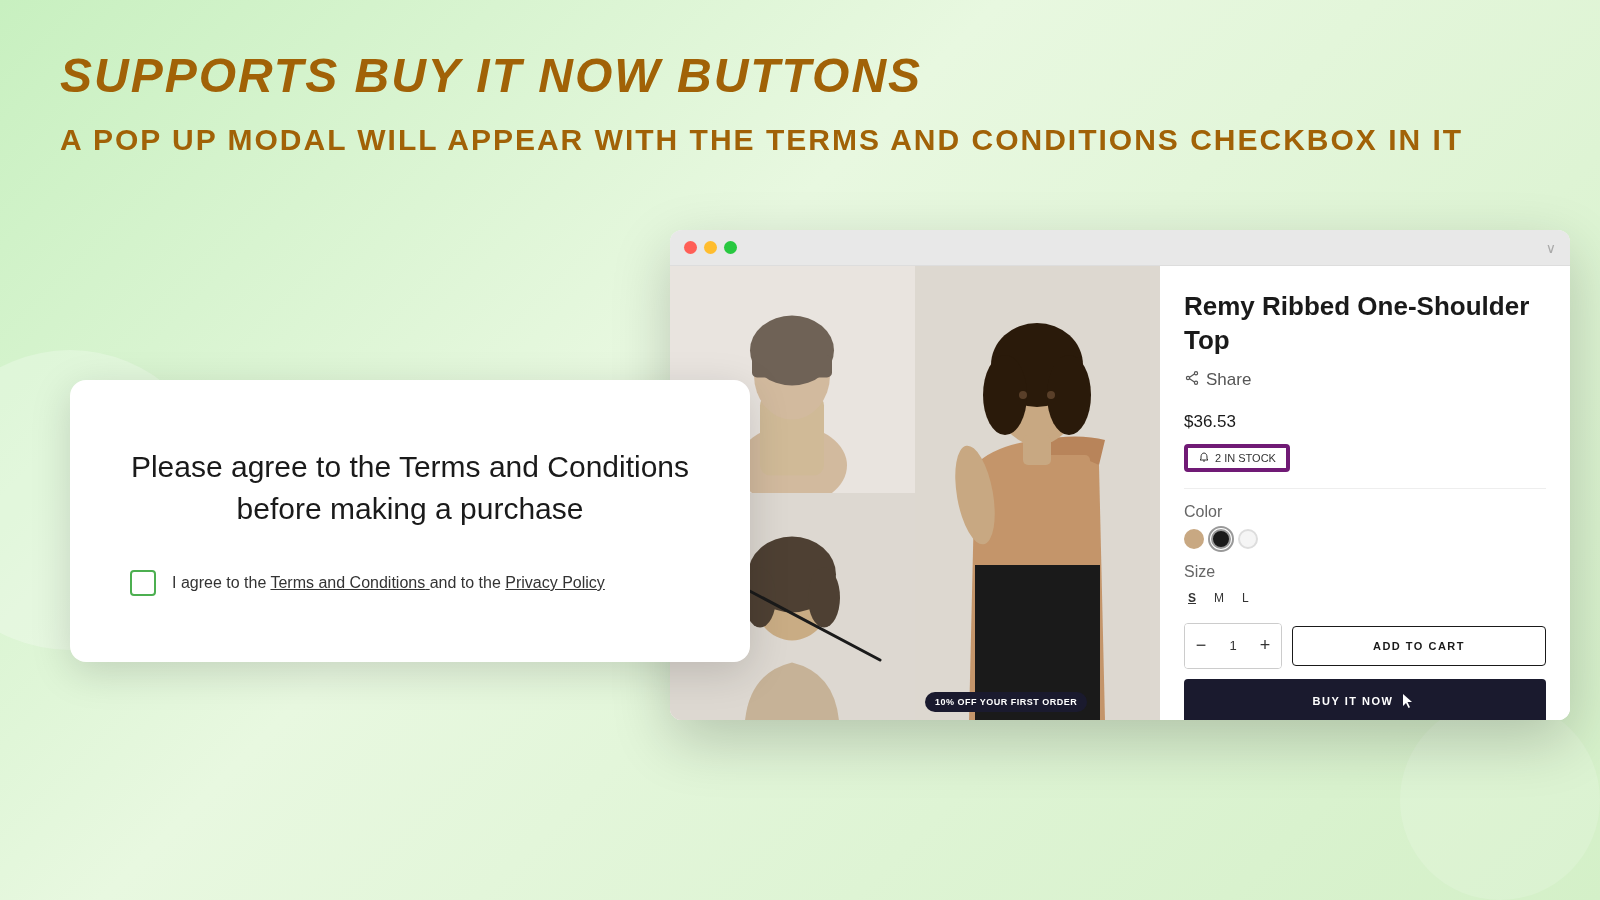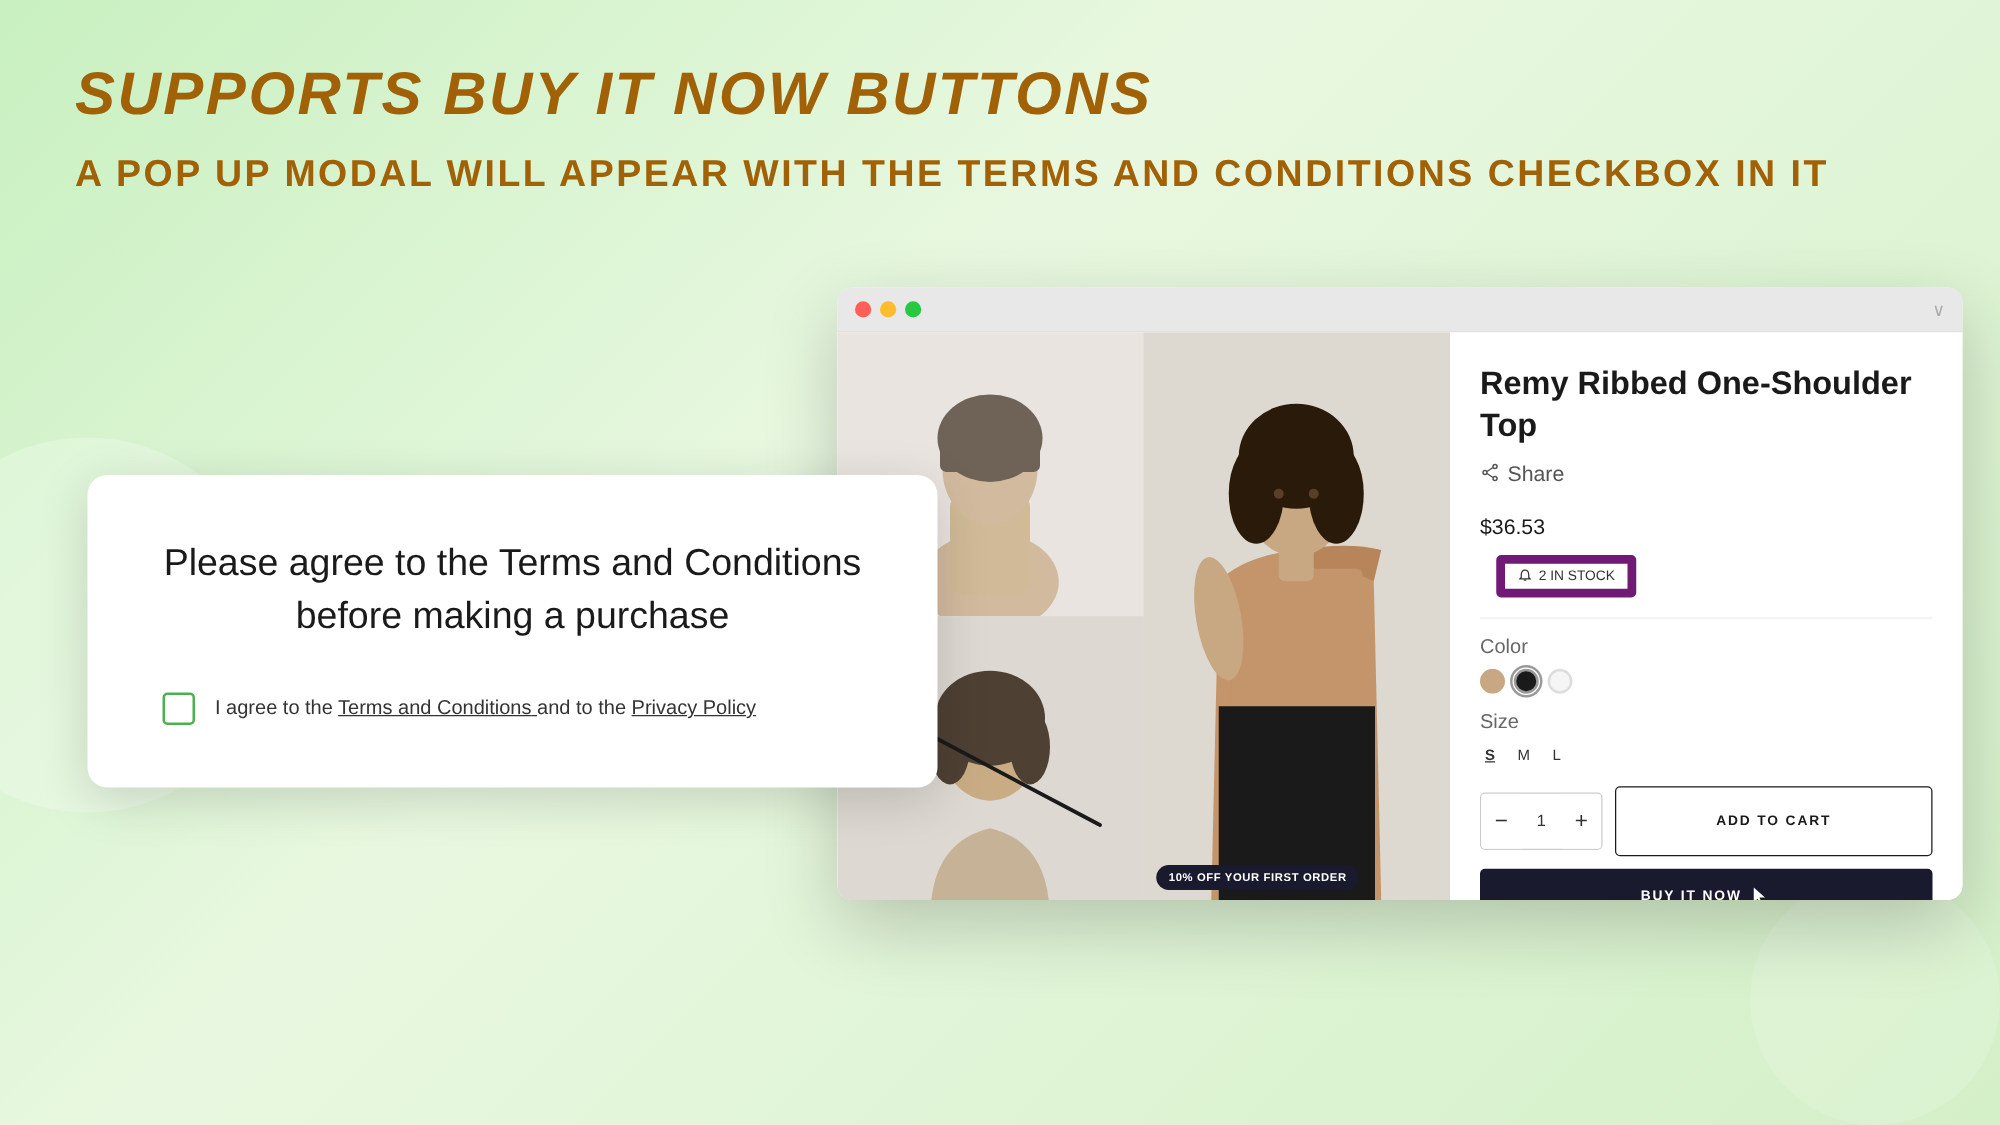--- a/index.html
+++ b/index.html
@@ -192,27 +192,26 @@
       font-size: 17px;
       font-weight: 500;
       color: #1a1a1a;
       margin-bottom: 12px;
     }
 
     .stock-badge {
       display: inline-flex;
       align-items: center;
       gap: 5px;
-      border: 7px solid #701a75;
+      border: 4px solid #701a75;
       border-radius: 4px;
       padding: 4px 10px;
       font-size: 11px;
       color: #333;
       margin-bottom: 16px;
-      margin-left: 13px;
     }
 
     .divider {
       border: none;
       border-top: 1px solid #eee;
       margin-bottom: 14px;
     }
 
     .label {
       font-size: 16px;
@@ -283,21 +282,21 @@
 
     .qty-val {
       width: 32px;
       text-align: center;
       font-size: 13px;
       color: #333;
     }
 
     .add-to-cart-btn {
       flex: 1;
-      height: 56px;
+      height: 40px;
       background: white;
       border: 1.5px solid #1a1a1a;
       border-radius: 4px;
       font-size: 11px;
       font-weight: 700;
       letter-spacing: 1.5px;
       text-transform: uppercase;
       cursor: pointer;
       color: #1a1a1a;
     }
@@ -321,21 +320,21 @@
     }
 
     
     .modal-popup {
       position: absolute;
       left: 70px;
       top: 380px;
       width: 680px;
       background: white;
       border-radius: 16px;
-      padding: 50px 60px;
+      padding: 66px 60px;
       box-shadow: 0 10px 40px rgba(0,0,0,0.15);
       z-index: 10;
     }
 
     .modal-title {
       font-size: 30px;
       font-weight: 400;
       color: #1a1a1a;
       text-align: center;
       line-height: 1.4;

